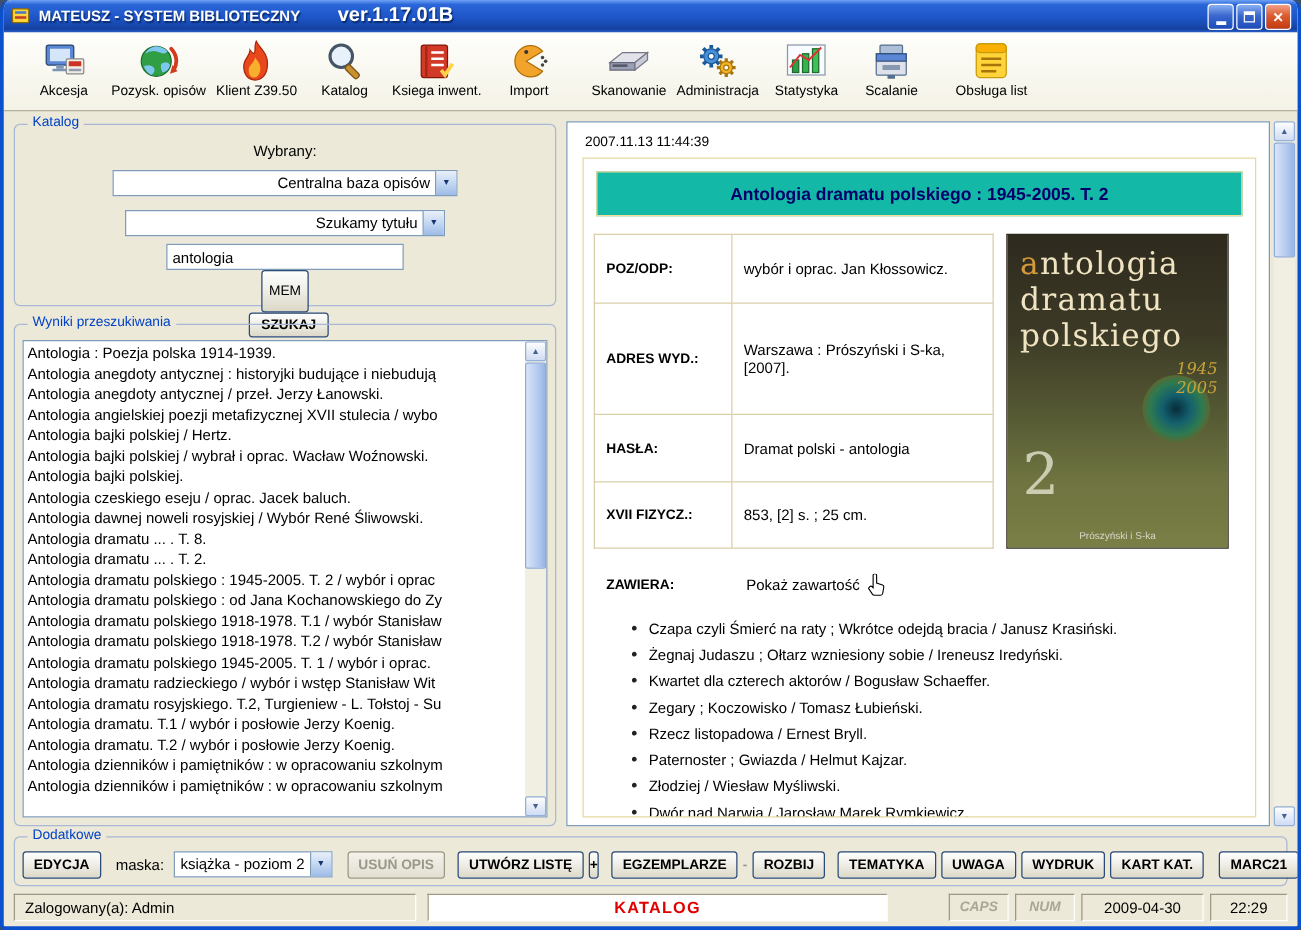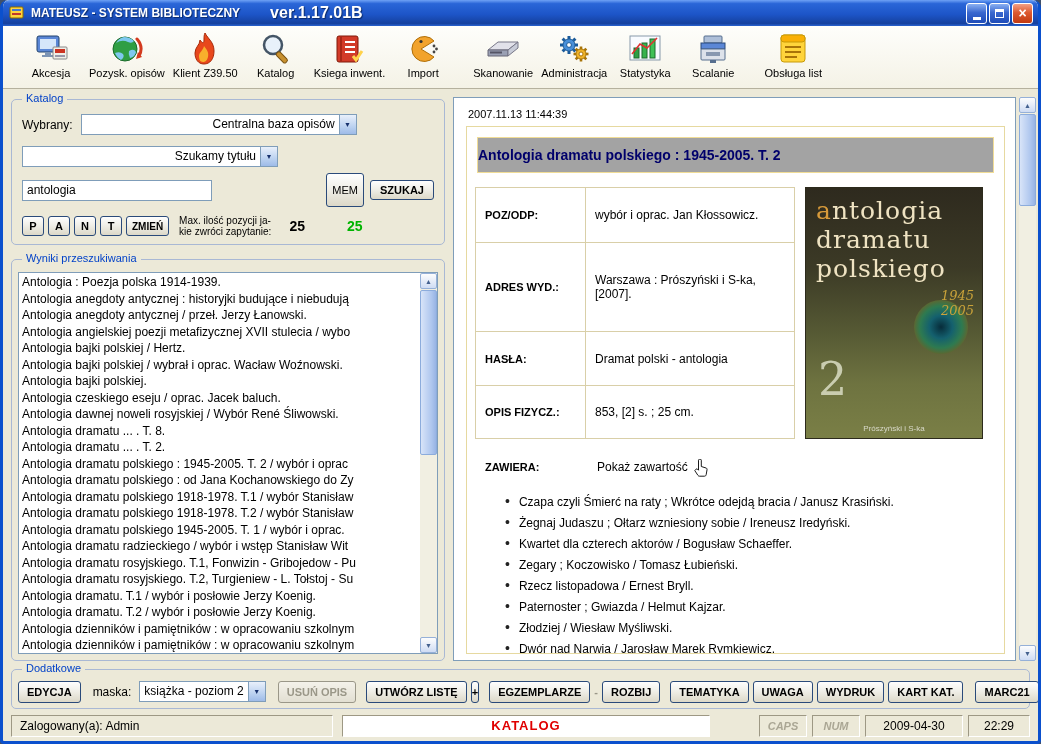--- a/index.html
+++ b/index.html
@@ -33,21 +33,21 @@
 
   
   .groupbox { border:1px solid #a9b8d4; border-radius:5px; position:relative; }
   .gb-title { position:absolute; top:-8px; left:10px; background:#ece9d8; color:#0342c8; font-size:11px; padding:0 4px; }
 
   
   .main { flex:1; min-height:0; display:flex; padding:8px 2px 4px 8px; }
   .left-col { width:434px; flex:0 0 434px; display:flex; flex-direction:column; }
 
   .katalog { height:146px; flex:0 0 146px; margin-top:2px; padding:14px 10px 8px; }
-  .row { display:flex; align-items:center; }
+  .row { display:flex; align-items:center;flex-direction:column; }
   .lbl12 { font-size:12px; color:#000; }
 
   .xp-select { display:flex; align-items:stretch; border:1px solid #7f9db9; background:#fff; height:21px; cursor:pointer;text-align:right; }
   .xp-select .val { flex:1; padding:2px 4px 0; font-size:12px; white-space:nowrap; overflow:hidden; }
   .xp-select .arrow { width:17px; background:linear-gradient(180deg,#e9f0fb,#bcd2f0 60%,#9ebbe8); border-left:1px solid #7f9db9;
                       display:flex; align-items:center; justify-content:center; color:#17316d; font-size:7px; }
   .xp-input { border:1px solid #7f9db9; background:#fff; height:21px; font:12px "Liberation Sans", sans-serif; padding:0 4px; }
 
   .btn { background:linear-gradient(180deg,#fefefe,#f0efe8 45%,#dcd8c8); border:1px solid #2a4a7a; border-radius:3px;
          font-family:"Liberation Sans", sans-serif; font-size:11px; font-weight:bold; height:22px; padding:0 8px;
@@ -73,21 +73,21 @@
   .sb-thumb { position:absolute; left:0; right:0; background:linear-gradient(90deg,#d8e4f8,#aec6ee 70%,#98b4e4);
               border:1px solid #8cacdc; border-radius:2px; cursor:pointer; }
 
   
   .right-area { flex:1; min-width:0; display:flex; margin-left:8px; }
   .detail-panel { flex:1; min-width:0; border:1px solid #7f9db9; background:#fff; padding:8px 10px 6px 12px;
                   display:flex; flex-direction:column; overflow:hidden; }
   .timestamp { font-size:11px; color:#000; margin:2px 0 6px 2px; }
   .detail-box { flex:1; border:1px solid #e6d9a0; padding:8px 8px 0; overflow:hidden; }
 
-  .banner { background:#a3a3a3; border:1px solid #f0dc96; text-align:left; font-weight:bold; font-size:14px;
+  .banner { background:#14b8a6; border:1px solid #f0dc96; text-align:center; font-weight:bold; font-size:14px;
             color:#00006b; padding:9px 0; margin:2px 2px 14px; }
 
   .detail-body { display:flex; gap:10px; }
   .fields-table { width:320px; border-collapse:collapse; flex:0 0 320px; }
   .fields-table td { border:1px solid #d9cfa8; font-size:12px; padding:4px 9px; vertical-align:middle; color:#000; }
   .fields-table td.flabel { font-weight:bold; font-size:11px; width:110px; }
 
   
   .cover { width:178px; height:252px; position:relative; overflow:hidden; border:1px solid #2c2a1c;
            background:linear-gradient(180deg,#2e2a1e 0%,#3c3a26 32%,#565a34 58%,#6e7340 78%,#7a7f46 100%); }
@@ -369,21 +369,20 @@
               <div class="list-row">Antologia czeskiego eseju / oprac. Jacek baluch.</div>
               <div class="list-row">Antologia dawnej noweli rosyjskiej / Wybór René Śliwowski.</div>
               <div class="list-row">Antologia dramatu ... . T. 8.</div>
               <div class="list-row">Antologia dramatu ... . T. 2.</div>
               <div class="list-row">Antologia dramatu polskiego :  1945-2005. T. 2 / wybór i oprac</div>
               <div class="list-row">Antologia dramatu polskiego : od Jana Kochanowskiego do Zy</div>
               <div class="list-row">Antologia dramatu polskiego 1918-1978. T.1 / wybór Stanisław</div>
               <div class="list-row">Antologia dramatu polskiego 1918-1978. T.2 / wybór Stanisław</div>
               <div class="list-row">Antologia dramatu polskiego 1945-2005.  T. 1 / wybór i oprac.</div>
               <div class="list-row">Antologia dramatu radzieckiego / wybór i wstęp Stanisław Wit</div>
-              <div class="list-row">Antologia dramatu rosyjskiego. T.1, Fonwizin - Gribojedow - Pu</div>
               <div class="list-row">Antologia dramatu rosyjskiego. T.2, Turgieniew - L. Tołstoj - Su</div>
               <div class="list-row">Antologia dramatu. T.1 / wybór i posłowie Jerzy Koenig.</div>
               <div class="list-row">Antologia dramatu. T.2 / wybór i posłowie Jerzy Koenig.</div>
               <div class="list-row">Antologia dzienników i pamiętników : w opracowaniu szkolnym</div>
               <div class="list-row">Antologia dzienników i pamiętników : w opracowaniu szkolnym</div>
             </div>
           <div class="sb">
             <span class="sb-btn">▲</span>
             <span class="sb-track">
                 <span class="sb-thumb" style="top:1px; height:165px;"></span>
@@ -409,21 +408,21 @@
               </tr>
               <tr style="height:88px;">
                 <td class="flabel">ADRES WYD.:</td>
                 <td>Warszawa : Prószyński i S-ka, [2007].</td>
               </tr>
               <tr style="height:54px;">
                 <td class="flabel">HASŁA:</td>
                 <td>Dramat polski - antologia</td>
               </tr>
               <tr style="height:52px;">
-                <td class="flabel">OPIS FIZYCZ.:</td>
+                <td class="flabel">XVII FIZYCZ.:</td>
                 <td>853, [2] s. ; 25 cm.</td>
               </tr>
             </tbody>
               </table>
 
             <div class="cover">
               <div class="cover-word first">antologia</div>
               <div class="cover-word">dramatu</div>
               <div class="cover-word">polskiego</div>
               <div class="feather"></div>

